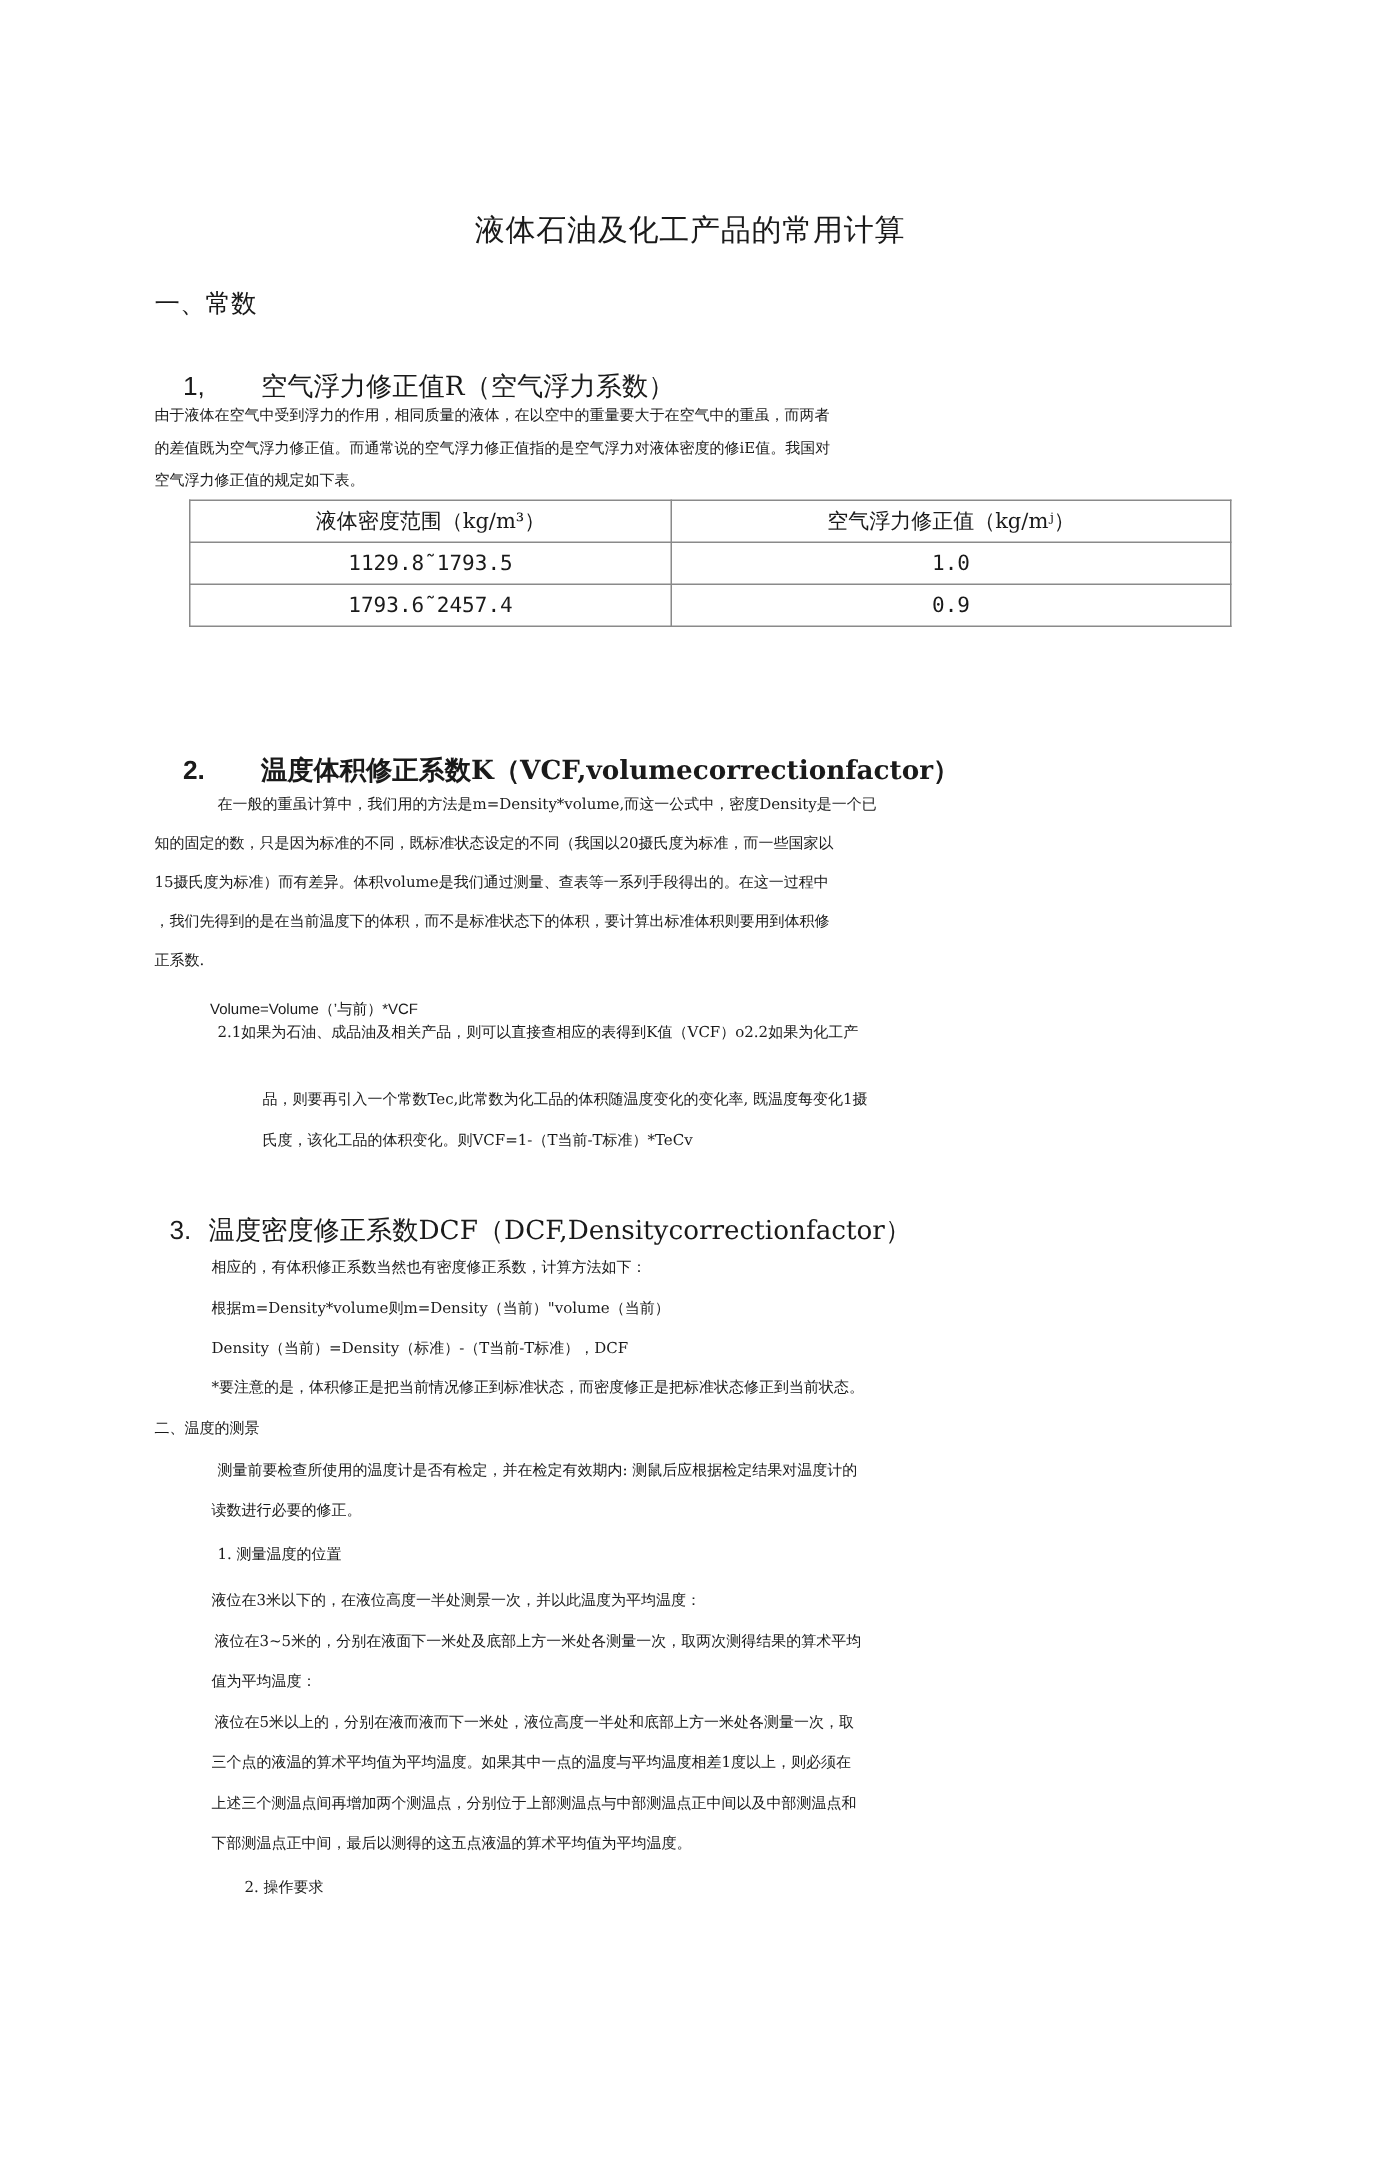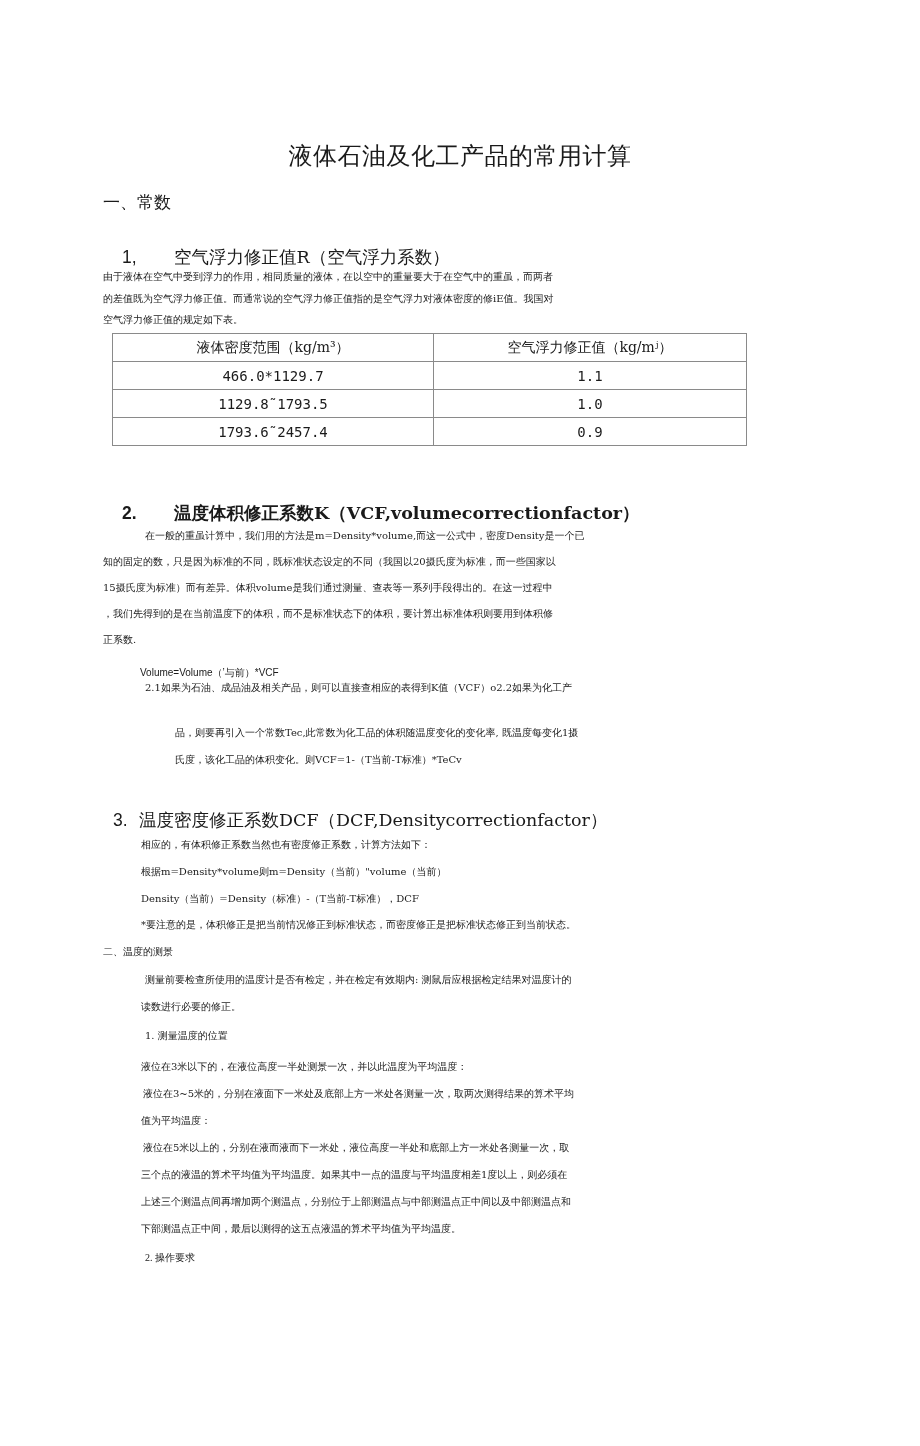--- a/index.html
+++ b/index.html
@@ -1,23 +1,23 @@
 <!DOCTYPE html>
 <html><head>
 <meta charset="utf-8">
 <style>
   html, body { margin: 0; padding: 0; background: #ffffff; }
   body { width: 920px; height: 1446px; position: relative; overflow: hidden;
          font-family: "DejaVu Serif", "Liberation Serif", serif; color: #1a1a1a; }
   .abs { position: absolute; white-space: nowrap; }
-  .title { left: 0; width: 920px; top: 140px; text-align: center; font-size: 24px; letter-spacing: 0.5px; }
+  .title { left: 0; width: 920px; top: 140px; text-align: center; font-size: 20px; letter-spacing: 0.5px; }
   .h1 { font-size: 17px; }
   .sans { font-family: "Liberation Sans", "DejaVu Sans", sans-serif; }
   .h2 { font-size: 17.5px; }
-  table.tbl { position: absolute; left: 112px; top: 333px; width: 635px; border-collapse: collapse;
+  table.tbl { position: absolute; left: 126px; top: 333px; width: 695px; border-collapse: collapse;
               font-size: 14px; }
   table.tbl td, table.tbl th { border: 1px solid #8a8a8a; text-align: center; font-weight: normal; padding: 0; }
   table.tbl th { height: 27px; }
   table.tbl td { height: 27px; font-family: "DejaVu Sans Mono", "Liberation Mono", monospace; font-size: 14px; }
   table.tbl tr.r1 td { height: 28px; }
   table.tbl tr.r2 td { height: 27px; }
   .col-l { width: 320px; }
   .line { position: absolute; font-size: 10px; white-space: nowrap; }
 </style>
 </head>
@@ -32,24 +32,20 @@
 </div>
 <div class="line" style="left:103px; top:270px;">由于液体在空气中受到浮力的作用，相同质量的液体，在以空中的重量要大于在空气中的重虽，而两者</div>
 <div class="line" style="left:103px; top:292px;">的差值既为空气浮力修正值。而通常说的空气浮力修正值指的是空气浮力对液体密度的修iE值。我国对</div>
 <div class="line" style="left:103px; top:313px;">空气浮力修正值的规定如下表。</div>
 
 <table class="tbl">
   <tbody>
       <tr>
     <th class="col-l">液体密度范围（kg/m³）</th>
     <th>空气浮力修正值（kg/mʲ）</th>
-  </tr>
-  <tr class="r2">
-    <td>466.0*1129.7</td>
-    <td>1.1</td>
   </tr>
   <tr>
     <td>1129.8˜1793.5</td>
     <td>1.0</td>
   </tr>
   <tr>
     <td>1793.6˜2457.4</td>
     <td>0.9</td>
   </tr>
 </tbody>
@@ -81,13 +77,13 @@
 <div class="line" style="left:141px; top:1000px;">读数进行必要的修正。</div>
 
 <div class="line" style="left:145px; top:1029px;">1. 测量温度的位置</div>
 <div class="line" style="left:141px; top:1060px;">液位在3米以下的，在液位高度一半处测景一次，并以此温度为平均温度：</div>
 <div class="line" style="left:143px; top:1087px;">液位在3~5米的，分别在液面下一米处及底部上方一米处各测量一次，取两次测得结果的算术平均</div>
 <div class="line" style="left:141px; top:1114px;">值为平均温度：</div>
 <div class="line" style="left:143px; top:1141px;">液位在5米以上的，分别在液而液而下一米处，液位高度一半处和底部上方一米处各测量一次，取</div>
 <div class="line" style="left:141px; top:1168px;">三个点的液温的算术平均值为平均温度。如果其中一点的温度与平均温度相差1度以上，则必须在</div>
 <div class="line" style="left:141px; top:1195px;">上述三个测温点间再增加两个测温点，分别位于上部测温点与中部测温点正中间以及中部测温点和</div>
 <div class="line" style="left:141px; top:1222px;">下部测温点正中间，最后以测得的这五点液温的算术平均值为平均温度。</div>
-<div class="line" style="left:145px; top:1251px;font-family:Liberation Serif, serif;">2. 操作要求</div>
+<div class="line" style="left:163px; top:1251px;">2. 操作要求</div>
 
 </body></html>

